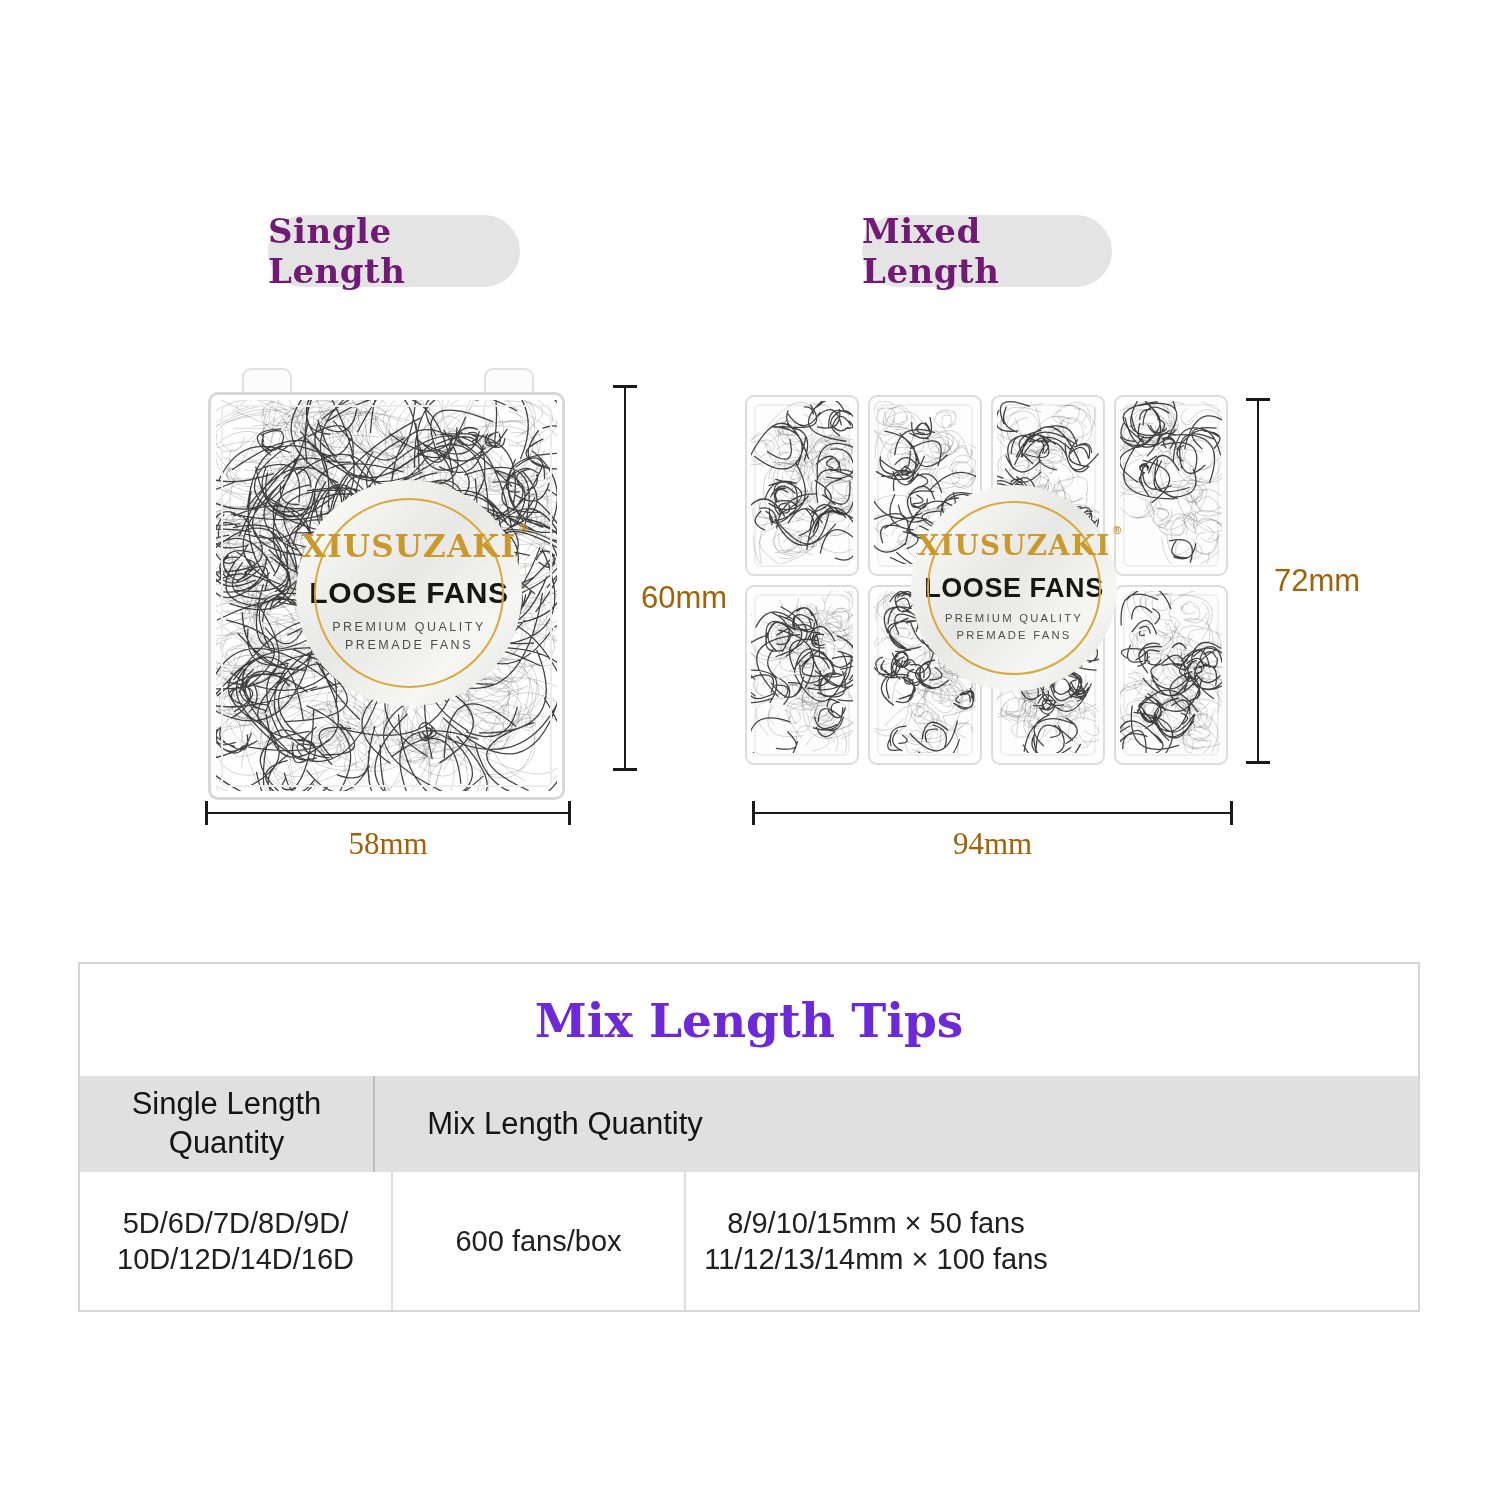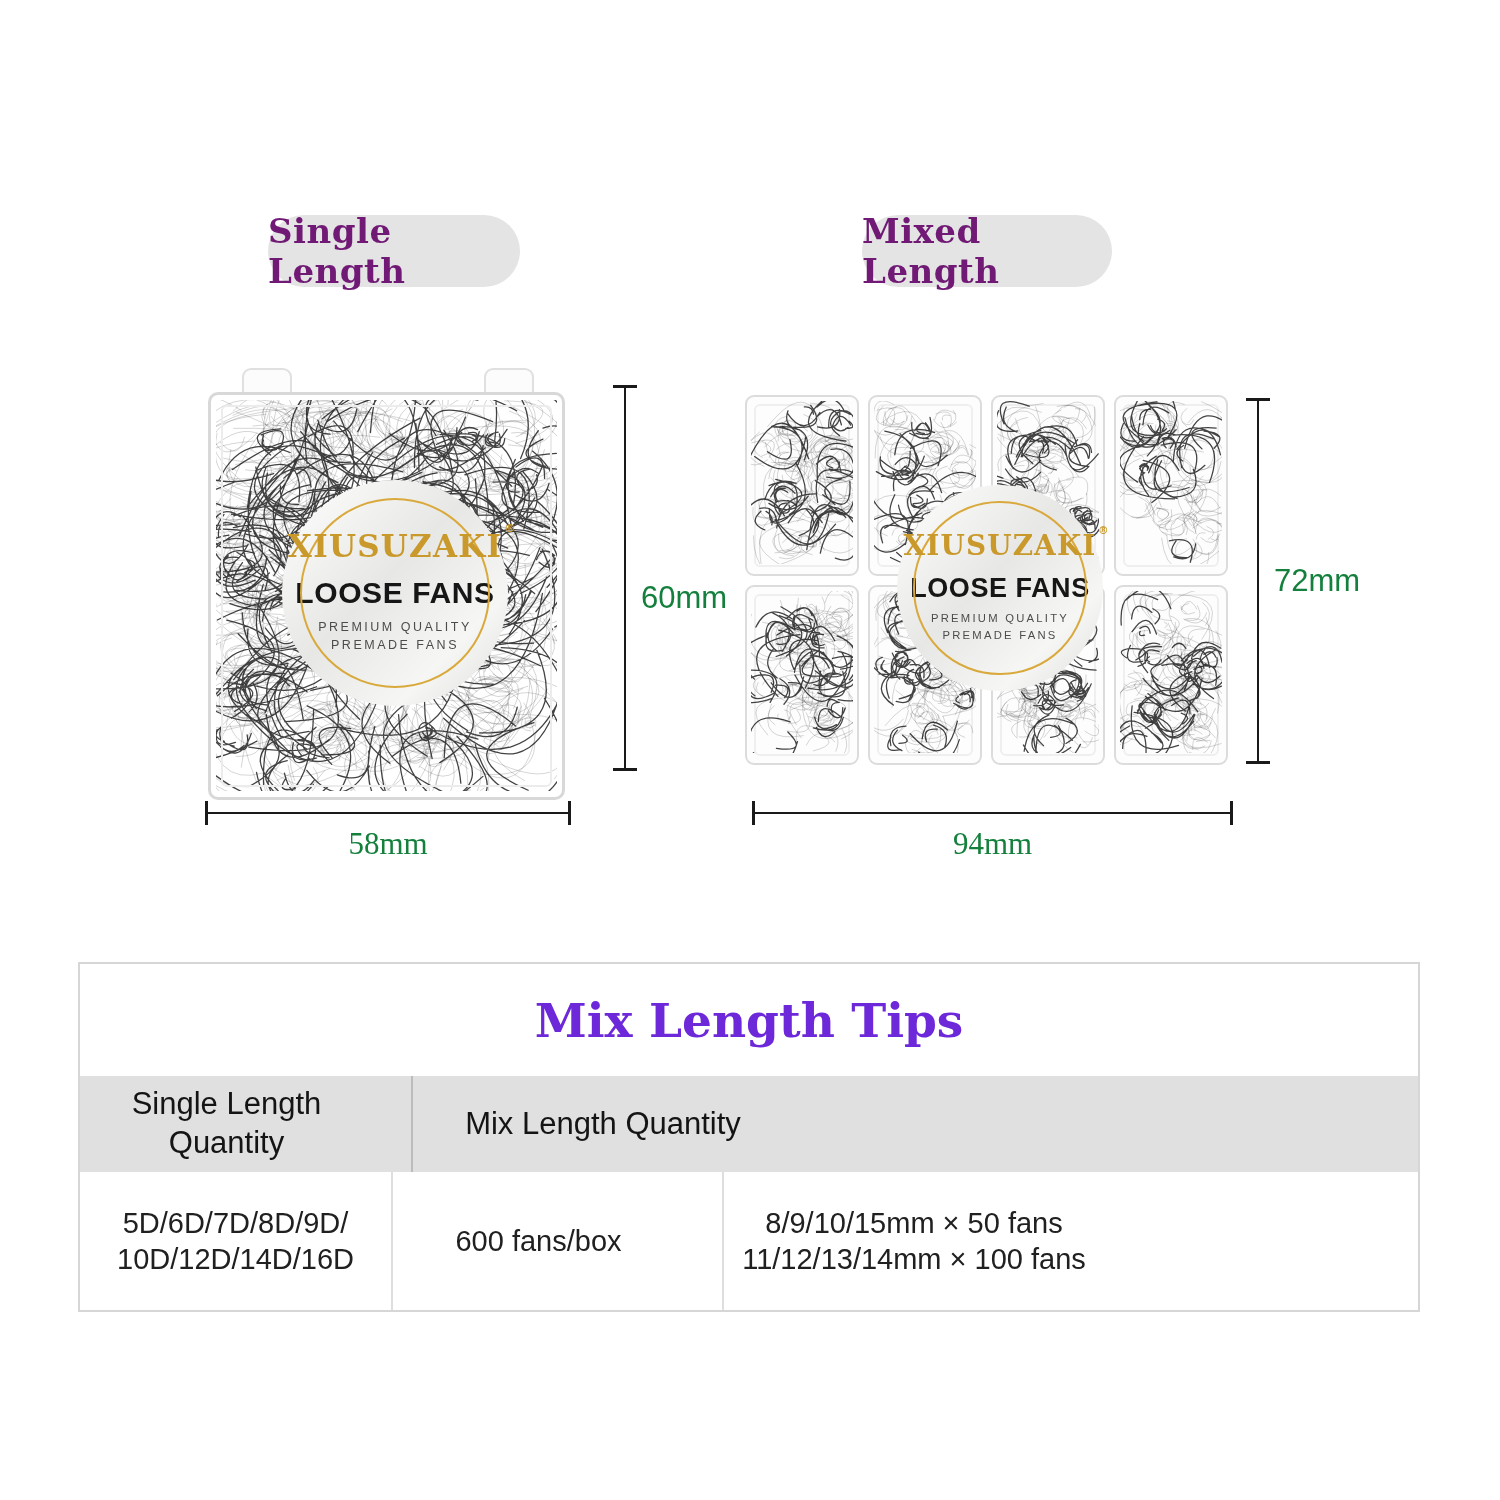--- a/index.html
+++ b/index.html
@@ -26,55 +26,55 @@
         display:grid;grid-template-columns:repeat(4,1fr);grid-template-rows:1fr 1fr;gap:9px;}
   .cell{position:relative;border:2.5px solid #dcdcdc;border-radius:9px;background:#fdfdfd;
         box-sizing:border-box;}
   .cell .well{position:absolute;inset:7px;border:2px solid #efefef;border-radius:6px;}
   .cell svg.lashes{position:absolute;inset:4px;}
 
   
   .seal{position:absolute;border-radius:50%;
         background:linear-gradient(135deg,#ffffff 0%,#e7e7e5 45%,#f6f6f4 75%,#dededc 100%);
         display:flex;flex-direction:column;justify-content:center;
-        text-align:center;z-index:3;}
+        text-align:center;z-index:3;margin-left:14px;}
   .seal::before{content:'';position:absolute;inset:8%;border:2.5px solid #d9a93c;border-radius:50%;}
   .seal.lg{left:282px;top:480px;width:226px;height:226px;font-size:10px;}
   .seal.sm{left:897px;top:485px;width:206px;height:206px;font-size:9px;}
   .seal .brand{font-family:"DejaVu Serif","Liberation Serif",serif;font-weight:700;
                color:#c9992b;font-size:3.1em;letter-spacing:.04em;line-height:1;position:relative;}
   .seal .reg{font-size:.38em;position:absolute;top:-.7em;margin-left:.15em;color:#c9992b;}
   .seal .product{font-weight:700;color:#161616;font-size:3em;letter-spacing:.02em;
                  margin-top:.55em;line-height:1;}
   .seal .tagline{margin-top:.75em;font-size:1.25em;letter-spacing:.2em;color:#4c4c4c;line-height:1.5;}
 
   
   .vline{position:absolute;width:2px;background:#1a1a1a;}
   .vline::before,.vline::after{content:'';position:absolute;left:-11px;width:24px;height:3px;background:#1a1a1a;}
   .vline::before{top:-1px;} .vline::after{bottom:-1px;}
   .hline{position:absolute;height:2px;background:#1a1a1a;}
   .hline::before,.hline::after{content:'';position:absolute;top:-11px;width:3px;height:24px;background:#1a1a1a;}
   .hline::before{left:-1px;} .hline::after{right:-1px;}
-  .dim-label{position:absolute;font-size:31px;color:#15803d;white-space:nowrap;}
+  .dim-label{position:absolute;font-size:31px;color:#a16207;white-space:nowrap;}
   .dim-label.center{text-align:center;font-family:Liberation Serif, serif;}
 
   
   .spec{position:absolute;left:78px;top:962px;width:1342px;border:2px solid #d6d6d6;
         box-sizing:border-box;background:#fff;}
   .spec .title{height:112px;display:flex;align-items:center;justify-content:center;
         font-family:"DejaVu Serif","Liberation Serif",serif;font-weight:700;font-size:47px;color:#6d28d9;}
   .row{display:flex;width:100%;}
   .thead{background:#e0e0e0;}
   .thead .cell-t{height:96px;font-size:31px;color:#141414;}
   .tbody .cell-t{height:138px;font-size:29px;color:#202020;background:#fff;}
   .cell-t{display:flex;flex-direction:column;align-items:center;justify-content:center;
           box-sizing:border-box;text-align:center;line-height:1.25;}
   .thead .cell-t + .cell-t{border-left:2px solid #bcbcbc;}
   .tbody .cell-t + .cell-t{border-left:2px solid #dedede;}
-  .c1{width:311px;} .c2{width:293px;} .c3{width:382px;margin-left:38px;} .c4{width:352px;}
+  .c1{width:311px;} .c2{width:293px;} .c3{width:382px;} .c4{width:352px;}
   .qty-big{font-size:38px;}
   .line{display:block;}
 </style>
 </head>
 <body>
 
 <div class="stage">
 
   <div class="pill single">
     <span>Single Length</span>

